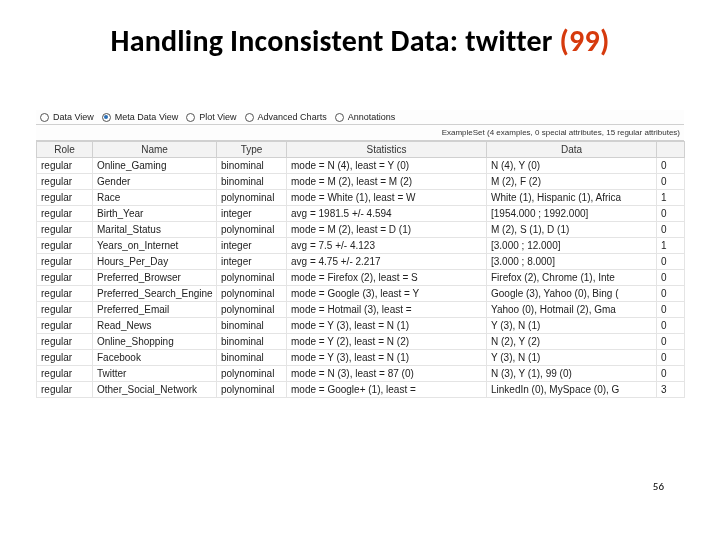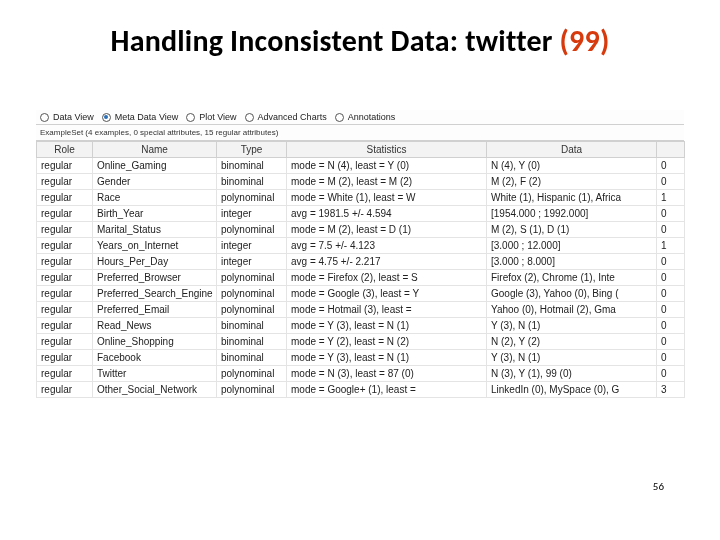--- a/index.html
+++ b/index.html
@@ -85,20 +85,21 @@
     border-radius: 50%;
   }
 
   
   .summary {
     padding: 3px 4px 3px 4px;
     border-bottom: 1px solid #d0d0d0;
     background: #fdfdfd;
     font-size: 8px;
     color: #333;
+    text-align: right;
   }
 
   
   table.meta {
     border-collapse: collapse;
     width: 100%;
     table-layout: fixed;
     font-size: 10px;
   }
   table.meta th {

